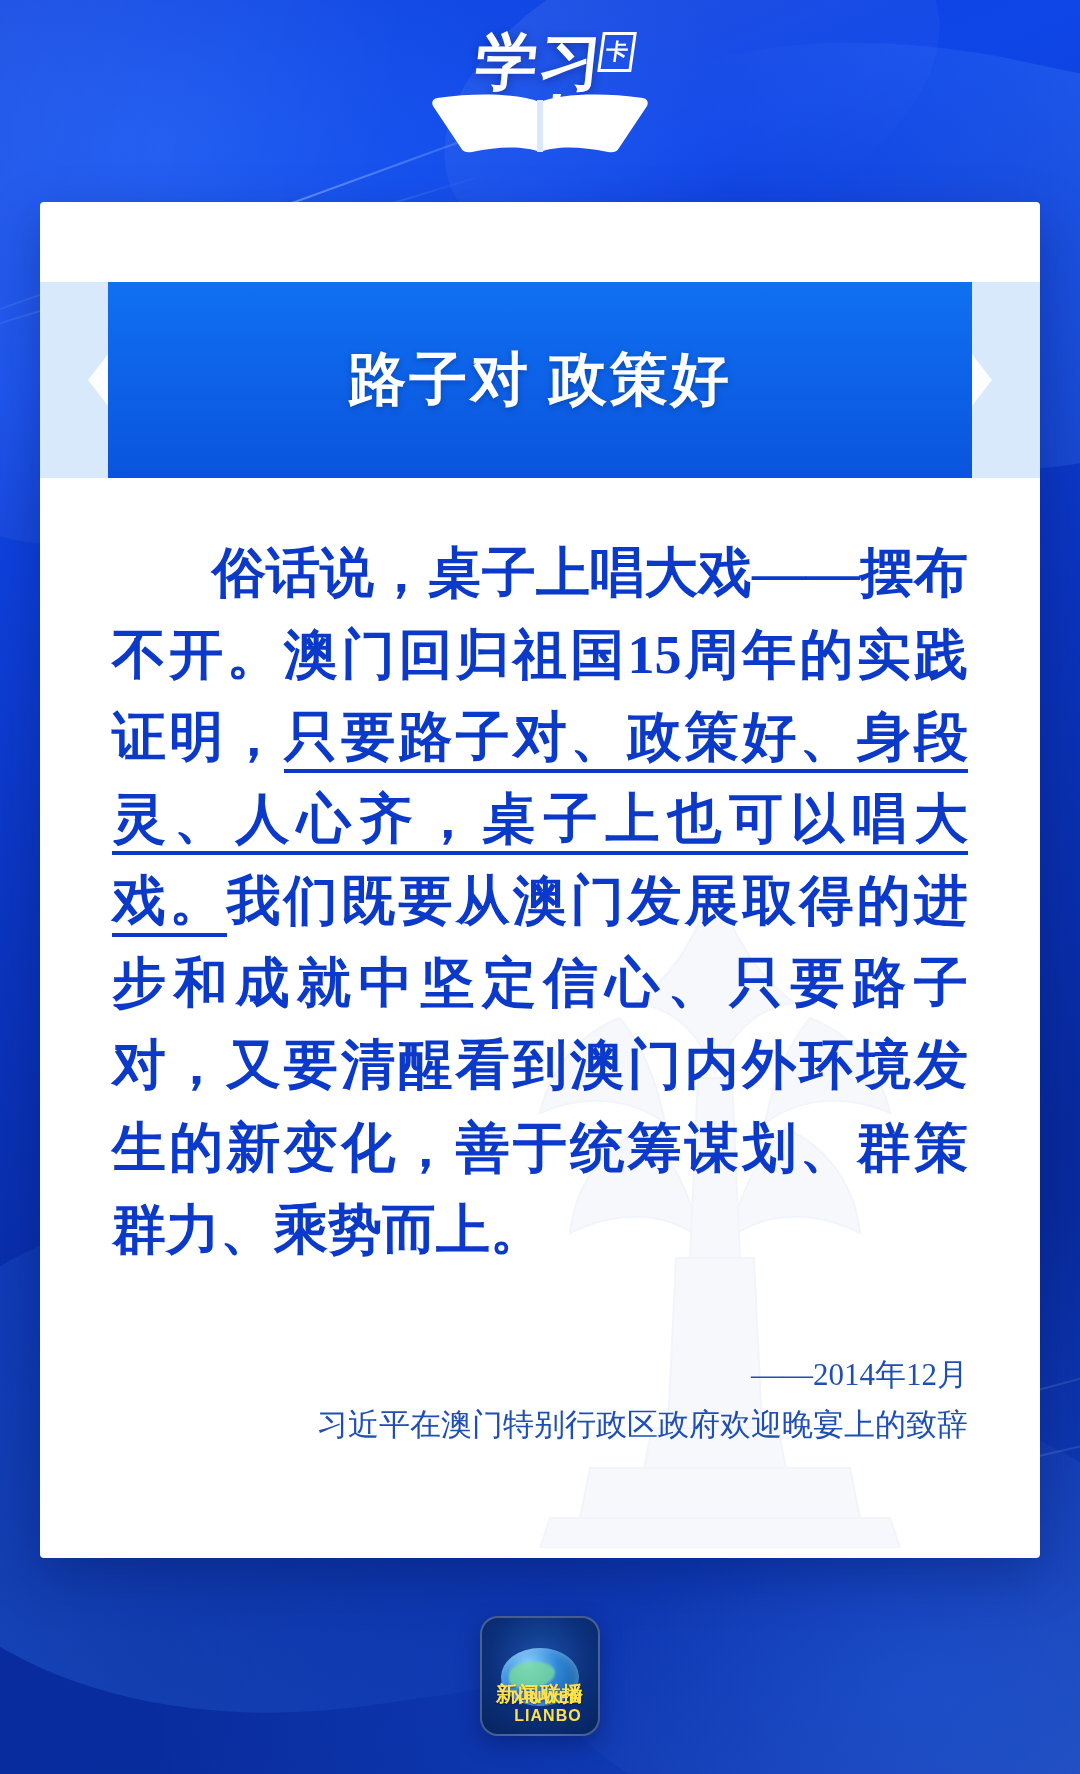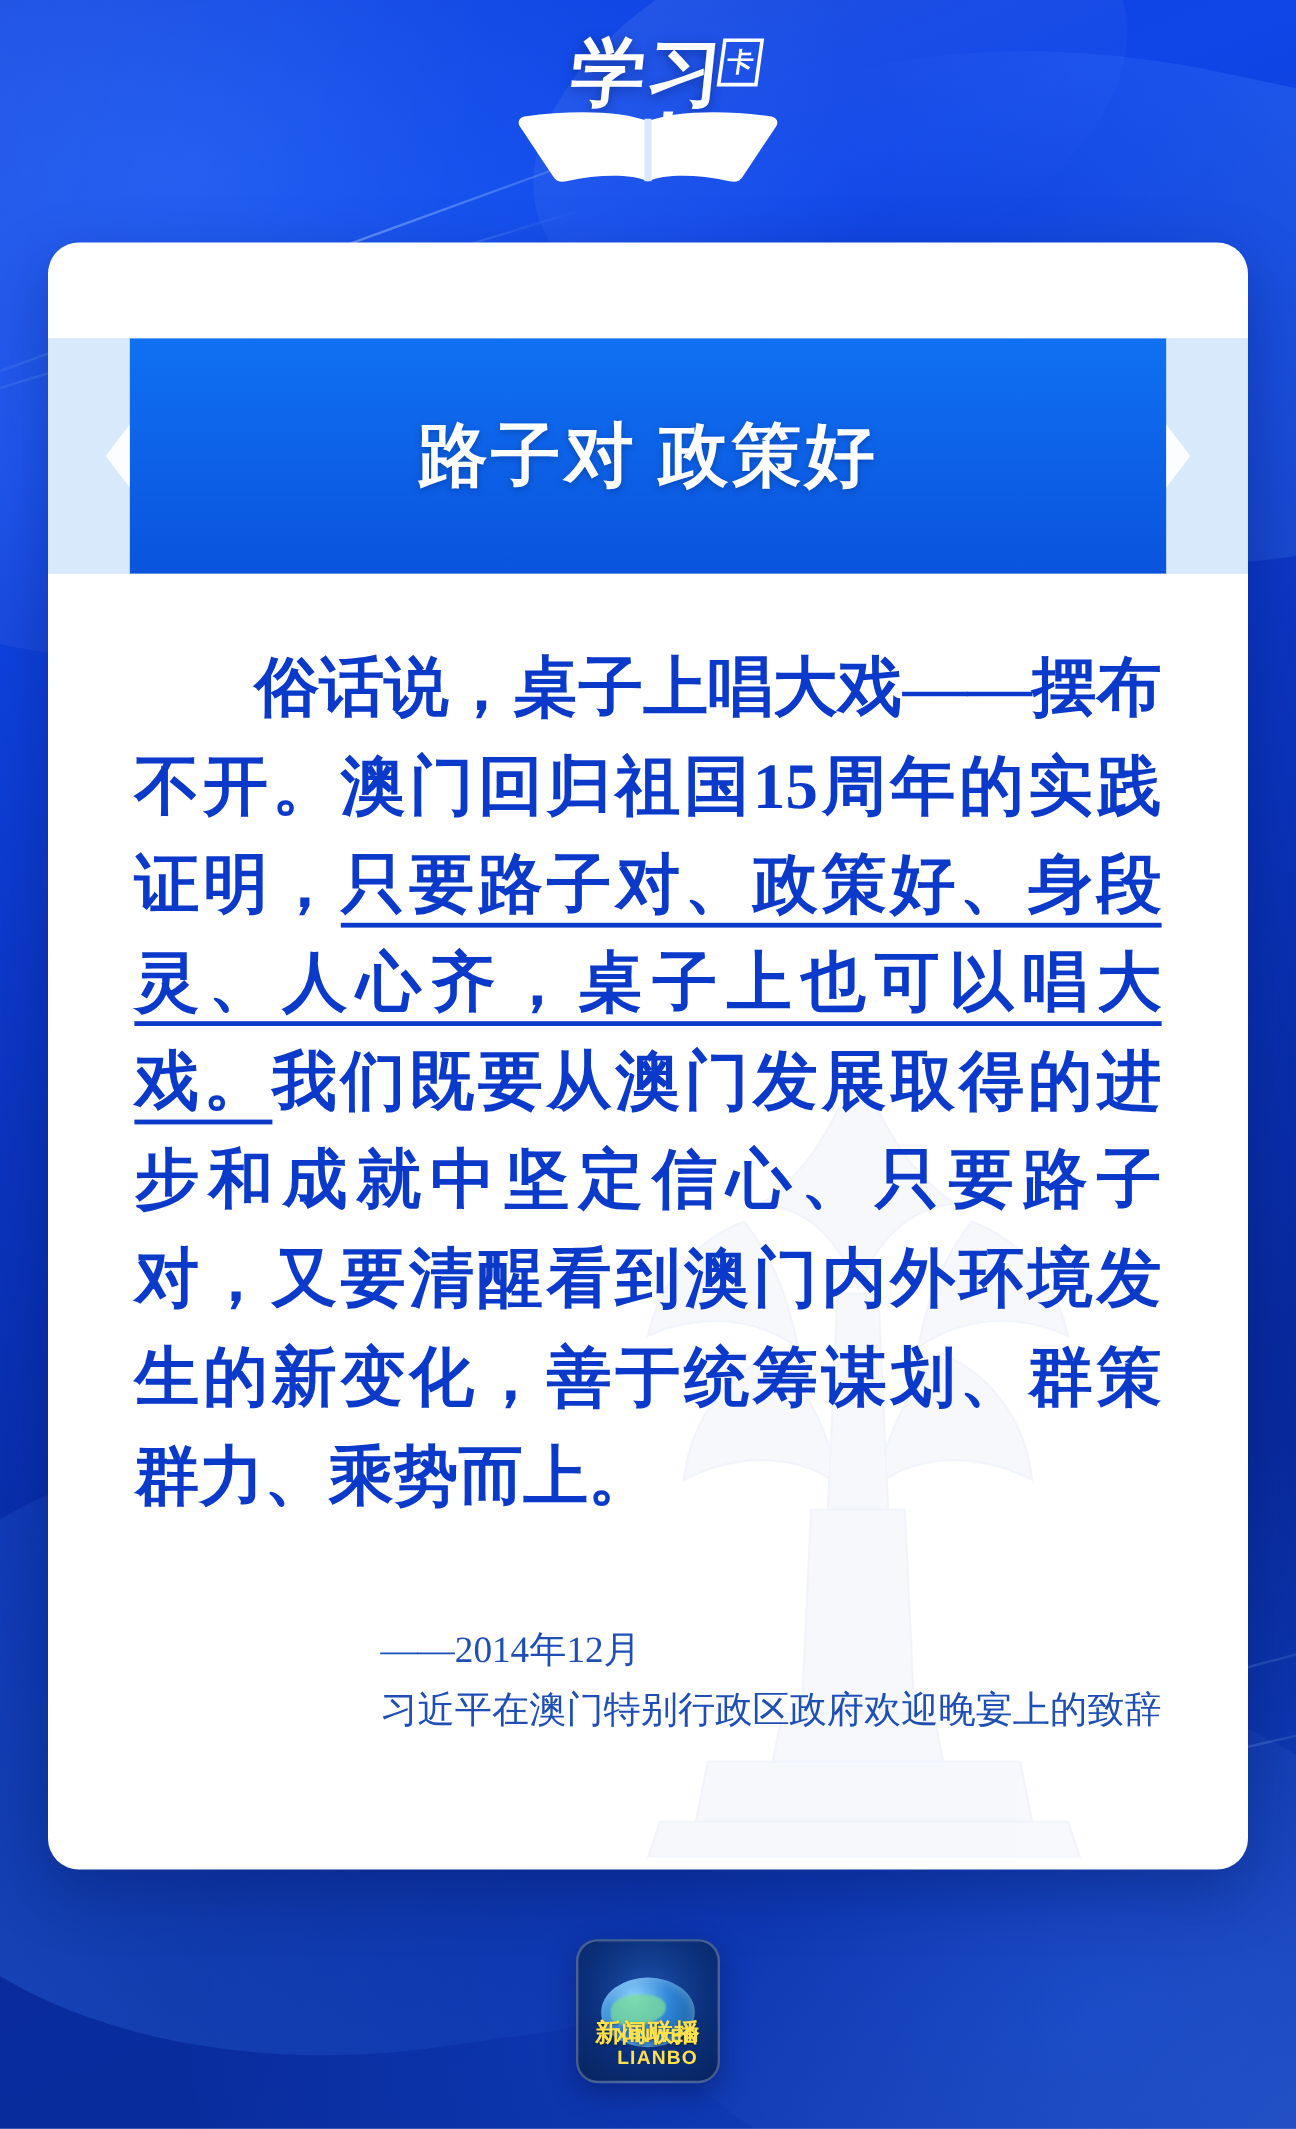--- a/index.html
+++ b/index.html
@@ -86,21 +86,21 @@
     transform: skewX(-8deg);
   }
   .book-icon { position: absolute; left: 50%; transform: translateX(-50%); bottom: 0; }
 
   
   .card {
     position: absolute;
     left: 40px; top: 202px;
     width: 1000px; height: 1356px;
     background: #ffffff;
-    border-radius: 26px;
+    border-radius: 4px;
     box-shadow: 0 18px 50px rgba(3,20,90,0.35);
     overflow: hidden;
     z-index: 4;
   }
   
   .watermark {
     position: absolute; right: 40px; bottom: 10px;
     width: 560px; height: 720px;
     opacity: 0.55;
     pointer-events: none;
@@ -164,21 +164,21 @@
   }
   .quote .indent { display: inline-block; width: 100px; }
   .quote .emph {
     border-bottom: 4px solid #0b39c9;
     padding-bottom: 2px;
   }
 
   .attribution {
     position: absolute;
     right: 72px; bottom: 108px;
-    text-align: left;
+    text-align: right;
     color: #1f4fb5;
     font-family: "Liberation Serif", serif;
     font-size: 31px;
     line-height: 1.62;
     z-index: 3;
   }
 
   
   .footer {
     position: absolute; left: 0; right: 0; bottom: 38px;

